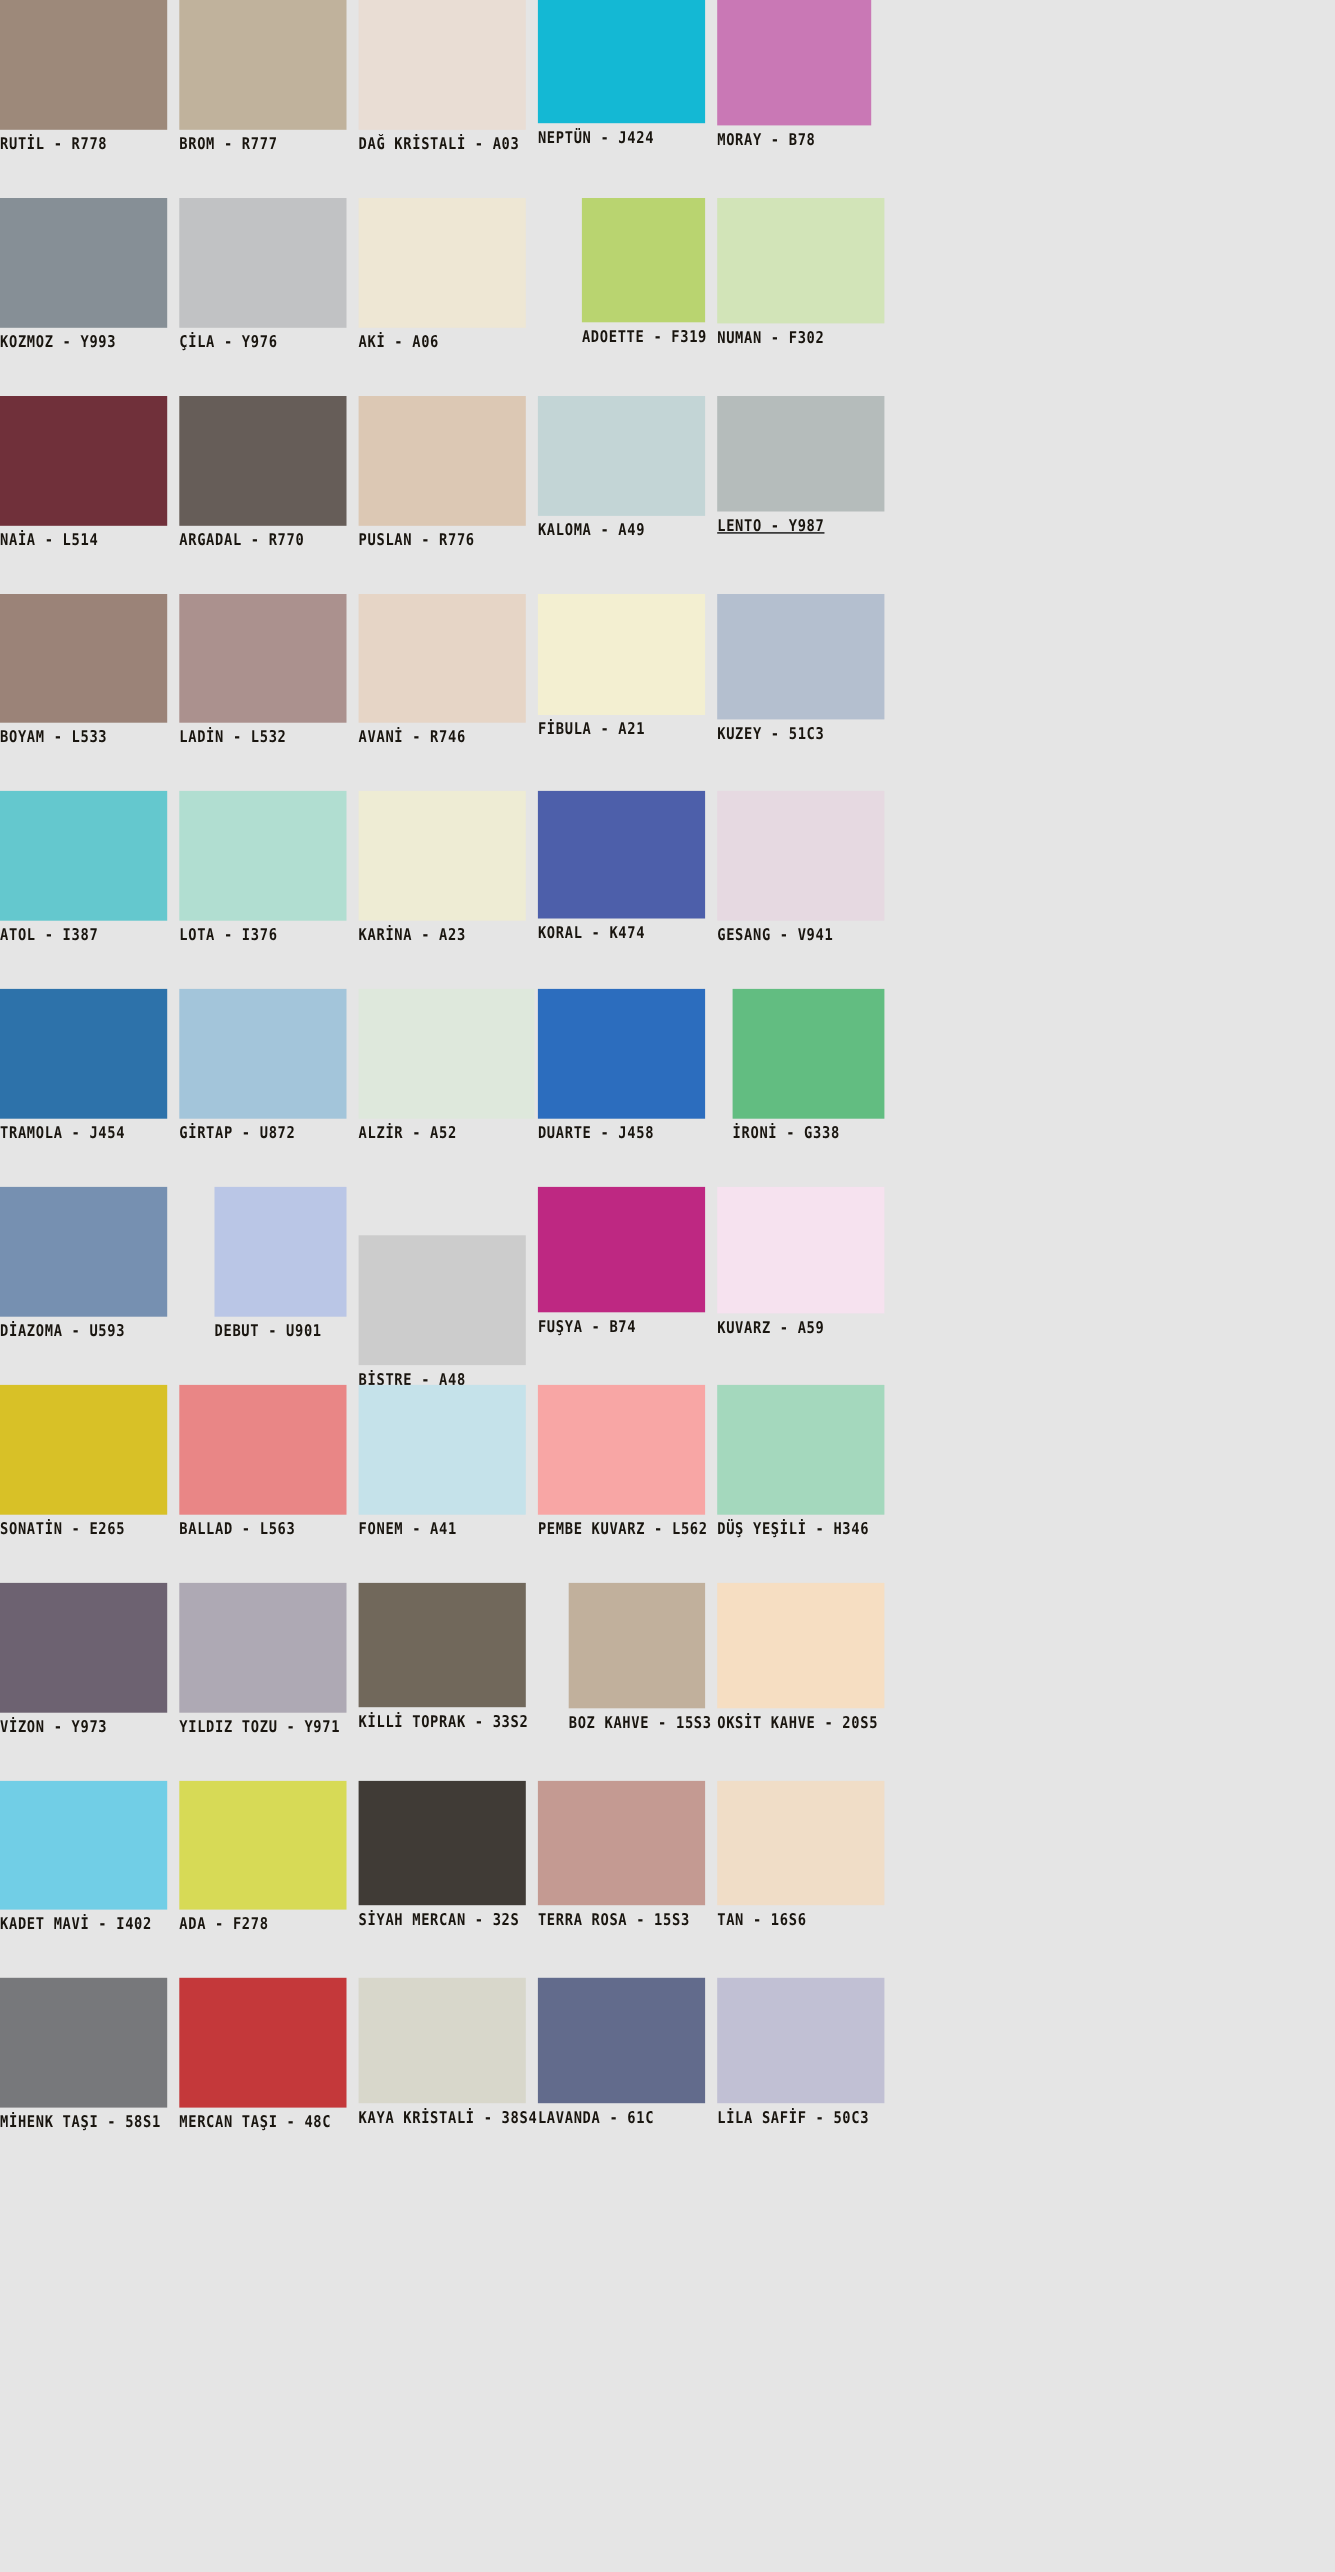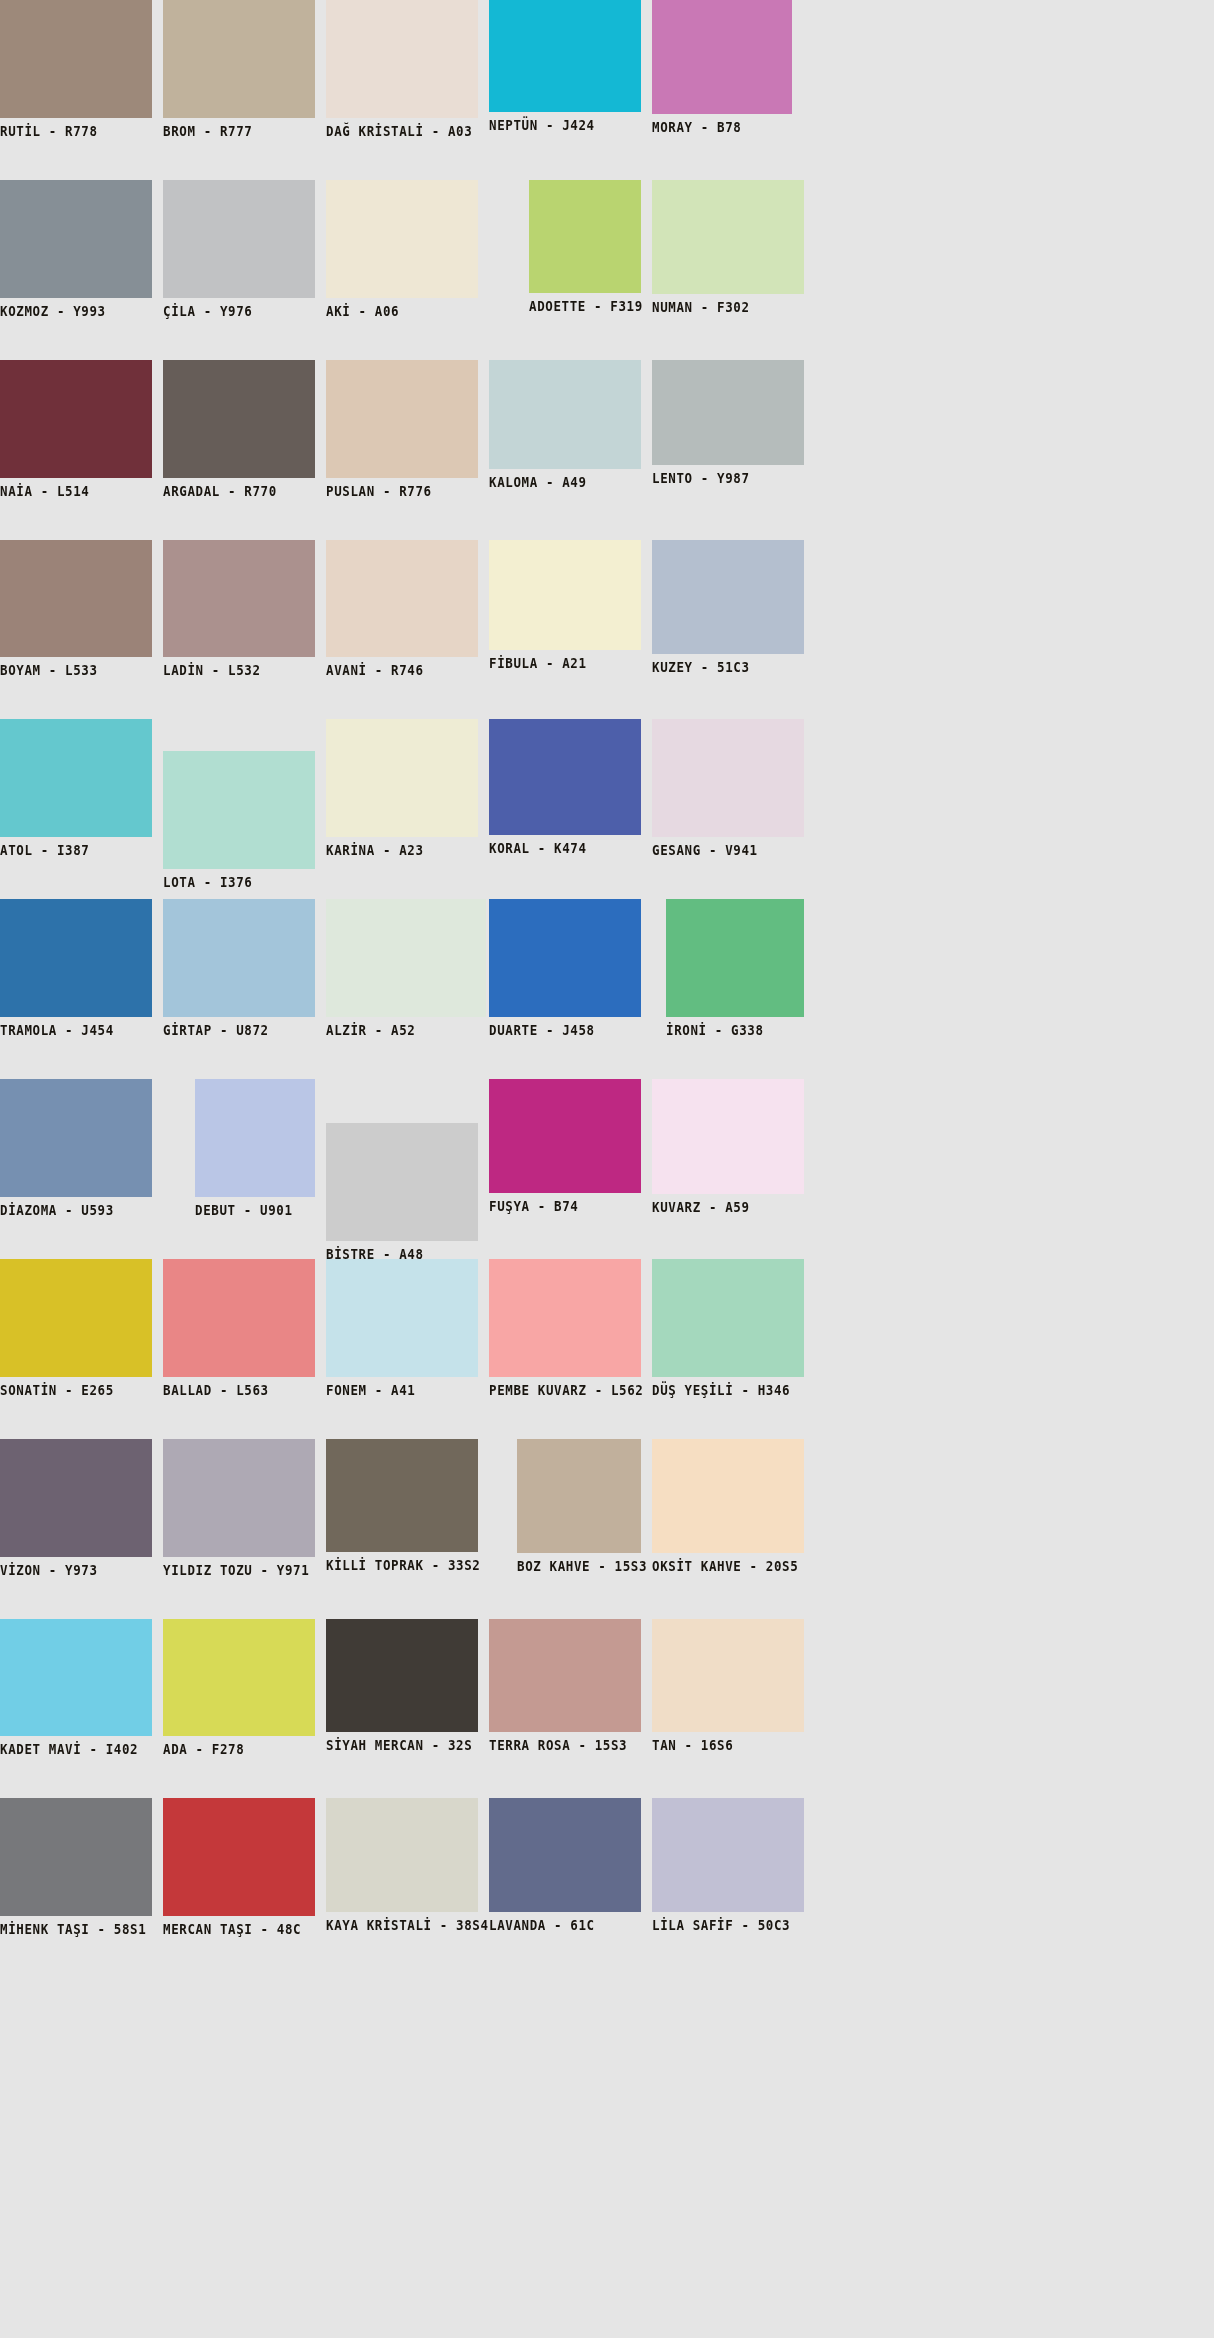--- a/index.html
+++ b/index.html
@@ -106,21 +106,21 @@
         <div class="swatch-label">ARGADAL - R770</div>
       </div>
       <div class="swatch-cell" style="position: absolute; left: 326px; top: 0px; width: 152px;">
         <div class="swatch-chip" style="background: rgb(220, 200, 180); height: 117.846px;"></div>
         <div class="swatch-label">PUSLAN - R776</div>
       </div>
       <div class="swatch-cell" style="position: absolute; left: 489px; top: 0px; width: 152px;">
         <div class="swatch-chip" style="background: rgb(195, 213, 214); height: 108.846px;"></div>
         <div class="swatch-label">KALOMA - A49</div>
       </div>
-      <div class="swatch-cell" style="position: absolute; left: 652px; top: 0px; width: 152px;">
+      <div class="swatch-cell" style="position: absolute; left: 652px; top: 0px; width: 152px; text-decoration: underline;">
         <div class="swatch-chip" style="background: rgb(181, 188, 187); height: 104.846px;"></div>
         <div class="swatch-label">LENTO - Y987</div>
       </div>
     </div>
     <div class="palette-row" style="top: 539.538px;">
       <div class="swatch-cell" style="position: absolute; left: 0px; top: 0px; width: 152px;">
         <div class="swatch-chip" style="background: rgb(155, 131, 120); height: 117.846px;"></div>
         <div class="swatch-label">BOYAM - L533</div>
       </div>
       <div class="swatch-cell" style="position: absolute; left: 163px; top: 0px; width: 152px;">
@@ -138,21 +138,21 @@
       <div class="swatch-cell" style="position: absolute; left: 652px; top: 0px; width: 152px;">
         <div class="swatch-chip" style="background: rgb(180, 191, 207); height: 114.846px;"></div>
         <div class="swatch-label">KUZEY - 51C3</div>
       </div>
     </div>
     <div class="palette-row" style="top: 719.385px;">
       <div class="swatch-cell" style="position: absolute; left: 0px; top: 0px; width: 152px;">
         <div class="swatch-chip" style="background: rgb(100, 200, 206); height: 117.846px;"></div>
         <div class="swatch-label">ATOL - I387</div>
       </div>
-      <div class="swatch-cell" style="position: absolute; left: 163px; top: 0px; width: 152px; margin-top: 32px;">
+      <div class="swatch-cell" style="position: absolute; left: 163px; top: 0px; width: 152px;">
         <div class="swatch-chip" style="background: rgb(177, 222, 209); height: 117.846px;"></div>
         <div class="swatch-label">LOTA - I376</div>
       </div>
       <div class="swatch-cell" style="position: absolute; left: 326px; top: 0px; width: 152px;">
         <div class="swatch-chip" style="background: rgb(238, 236, 212); height: 117.846px;"></div>
         <div class="swatch-label">KARİNA - A23</div>
       </div>
       <div class="swatch-cell" style="position: absolute; left: 489px; top: 0px; width: 152px;">
         <div class="swatch-chip" style="background: rgb(77, 95, 170); height: 115.846px;"></div>
         <div class="swatch-label">KORAL - K474</div>

